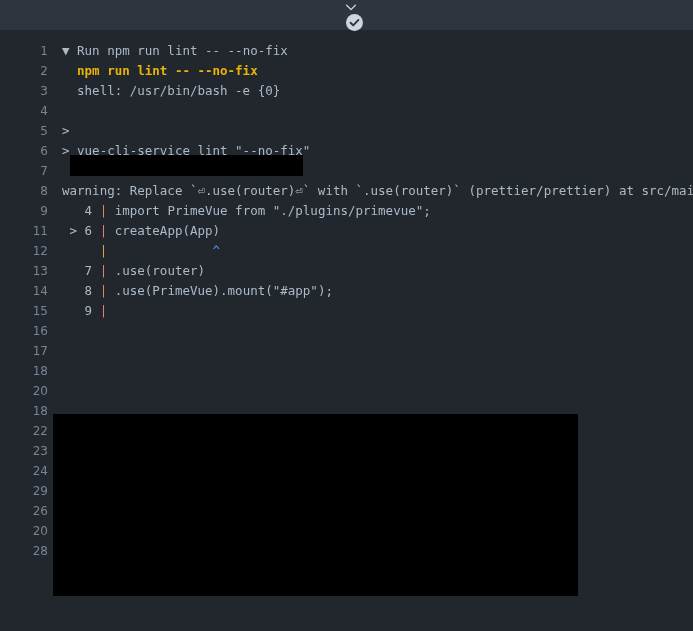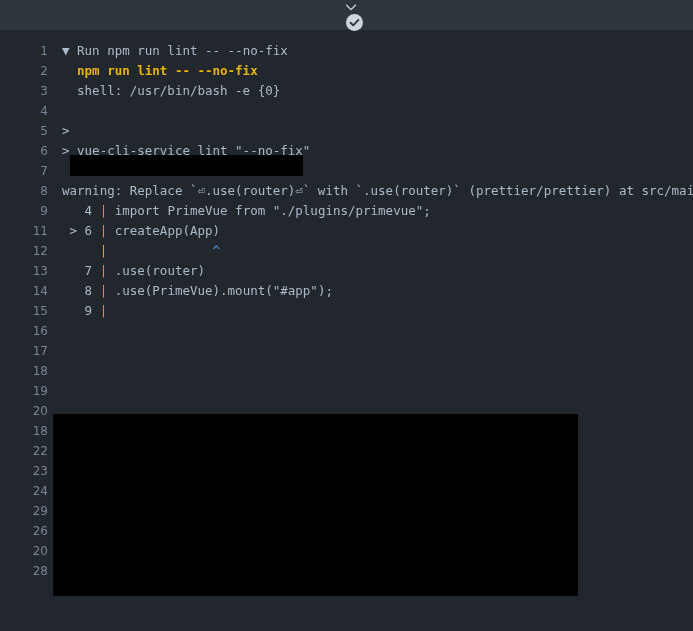--- a/index.html
+++ b/index.html
@@ -147,21 +147,20 @@
       <div class="log-line"><span class="ln">8</span><span class="code"><span class="tok-dim">warning: Replace `⏎.use(router)⏎` with `.use(router)` (prettier/prettier) at src/main.ts:6:15:</span></span></div>
       <div class="log-line"><span class="ln">9</span><span class="code"><span class="tok-num">   4 </span><span class="tok-bar">|</span><span class="tok-dim"> import PrimeVue from "./plugins/primevue";</span></span></div>
       <div class="log-line"><span class="ln">11</span><span class="code"><span class="tok-num"> &gt; 6 </span><span class="tok-bar">|</span><span class="tok-dim"> createApp(App)</span></span></div>
       <div class="log-line"><span class="ln">12</span><span class="code"><span class="tok-num">     </span><span class="tok-bar-y">|</span><span class="tok-dim">              </span><span class="tok-caret">^</span></span></div>
       <div class="log-line"><span class="ln">13</span><span class="code"><span class="tok-num">   7 </span><span class="tok-bar">|</span><span class="tok-dim"> .use(router)</span></span></div>
       <div class="log-line"><span class="ln">14</span><span class="code"><span class="tok-num">   8 </span><span class="tok-bar">|</span><span class="tok-dim"> .use(PrimeVue).mount("#app");</span></span></div>
       <div class="log-line"><span class="ln">15</span><span class="code"><span class="tok-num">   9 </span><span class="tok-bar">|</span></span></div>
       <div class="log-line"><span class="ln">16</span><span class="code"><span class="tok-dim"></span></span></div>
       <div class="log-line"><span class="ln">17</span><span class="code"><span class="tok-dim"></span></span></div>
       <div class="log-line"><span class="ln">18</span><span class="code"><span class="tok-dim"></span></span></div>
-      <div class="log-line"><span class="ln">19</span><span class="code"><span class="tok-dim"></span></span></div>
       <div class="log-line"><span class="ln">20</span><span class="code"><span class="tok-dim"></span></span></div>
       <div class="log-line"><span class="ln">18</span><span class="code"><span class="tok-dim"></span></span></div>
       <div class="log-line"><span class="ln">22</span><span class="code"><span class="tok-dim"></span></span></div>
       <div class="log-line"><span class="ln">23</span><span class="code"><span class="tok-dim"></span></span></div>
       <div class="log-line"><span class="ln">24</span><span class="code"><span class="tok-dim"></span></span></div>
       <div class="log-line"><span class="ln">29</span><span class="code"><span class="tok-dim"></span></span></div>
       <div class="log-line"><span class="ln">26</span><span class="code"><span class="tok-dim"></span></span></div>
       <div class="log-line"><span class="ln">20</span><span class="code"><span class="tok-dim"></span></span></div>
       <div class="log-line"><span class="ln">28</span><span class="code"><span class="tok-dim">2 warnings found.</span></span></div>
     </div>

